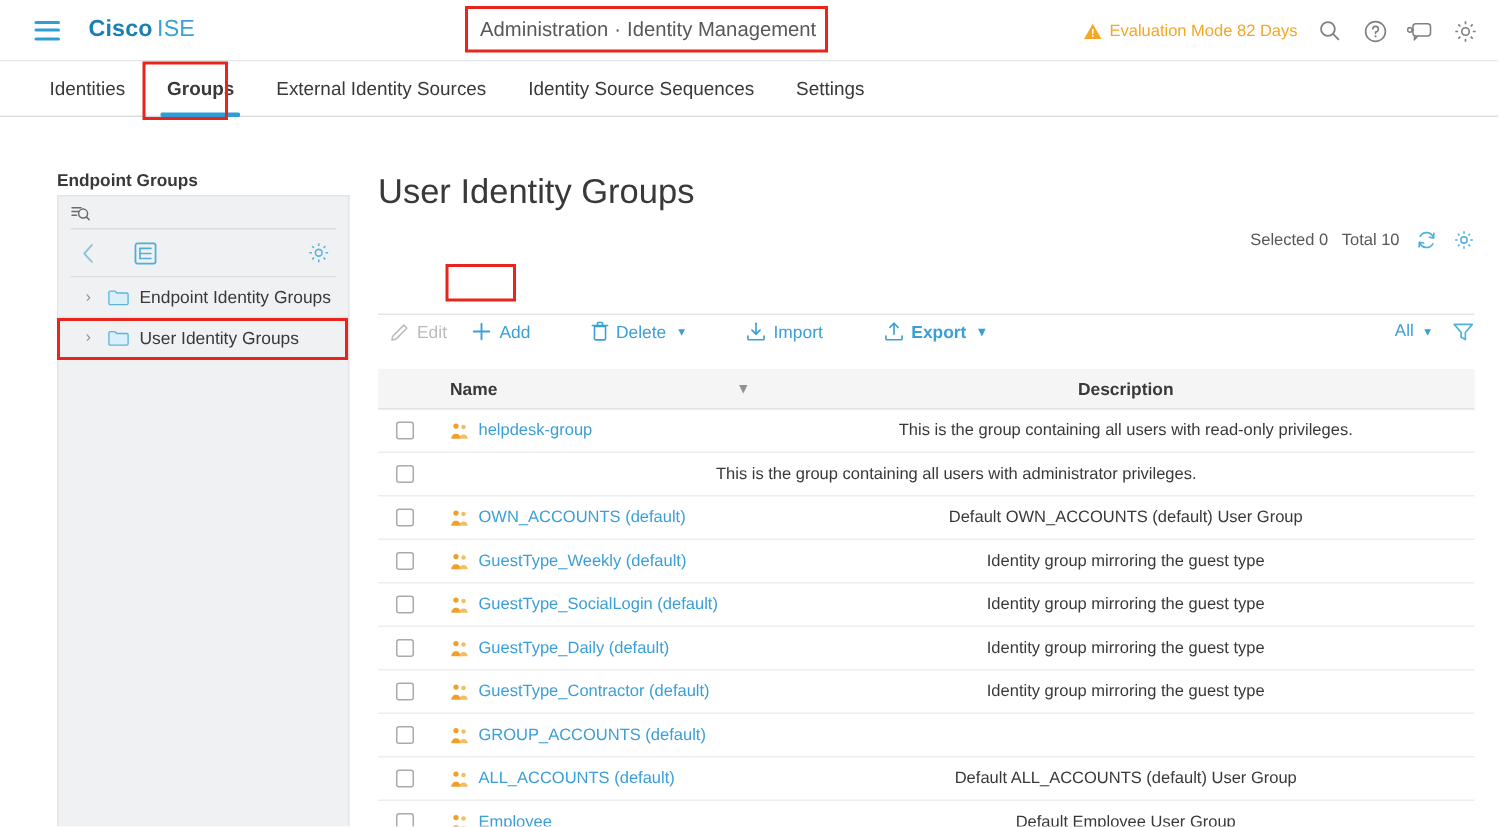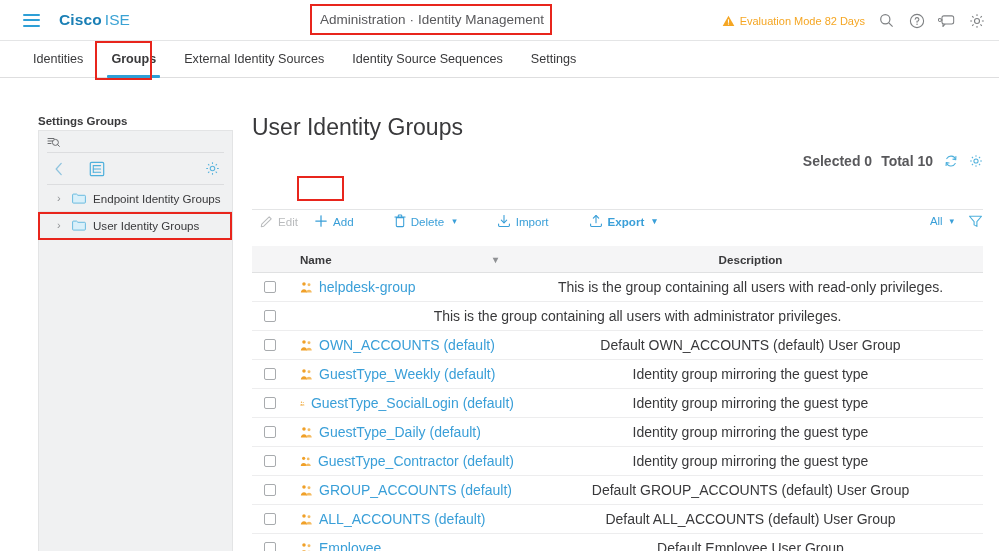--- a/index.html
+++ b/index.html
@@ -96,21 +96,21 @@
   .tree-item .chev { color:#8f9194; font-size:11px; width:8px; }
 
   
   .page-title {
     position:absolute; left:252px; top:114px;
     font-size:23px; color:#39393b; font-weight:normal; white-space:nowrap;
   }
   .count-row {
     position:absolute; right:16px; top:153px;
     display:flex; align-items:center; gap:11px;
-    font-size:14px; color:#58585b; white-space:nowrap;font-weight:bold;
+    font-size:11px; color:#58585b; white-space:nowrap;
   }
   .count-row .nums { display:flex; gap:9px; }
   .cicon { cursor:pointer; display:flex; align-items:center; }
 
   .toolbar {
     position:absolute; left:252px; top:176px; width:731px; height:26px;
     display:flex; align-items:center;margin-top:32px;
   }
   .tb-btn {
     display:flex; align-items:center; gap:5px;
@@ -137,21 +137,21 @@
   }
   .col-chk { width:36px; flex:none; display:flex; align-items:center; justify-content:center; }
   .col-name { width:226px; flex:none; position:relative; padding-left:12px; }
   .col-desc { flex:1; padding-left:4px;text-align:center; }
   .sort-caret {
     position:absolute; right:16px; top:50%; transform:translateY(-50%);
     color:#8f9194; font-size:10px; cursor:pointer;
   }
   .trow {
     display:flex; align-items:center; height:29px;
-    border-bottom:1px solid #ededee; font-size:14px;
+    border-bottom:1px solid #ededee; font-size:11px;
   }
   .chkbox {
     width:12px; height:12px; border:1px solid #a8abae; border-radius:2px;
     background:#fff; cursor:pointer;
   }
   .name-cell { display:flex; align-items:center; gap:6px; }
   .name-link { color:#3a9fd8; cursor:pointer; white-space:nowrap; }
   .desc-cell { color:#39393b; white-space:nowrap; }
 
   
@@ -237,21 +237,21 @@
       <span>External Identity Sources</span>
     </div>
     <div class="tab">
       <span>Identity Source Sequences</span>
     </div>
     <div class="tab">
       <span>Settings</span>
     </div>
   </div>
 
-  <div class="side-title">Settings Groups</div>
+  <div class="side-title">Endpoint Groups</div>
 
   <div class="sidepanel">
     <div class="side-search">
       <svg width="13" height="12" viewBox="0 0 13 12">
         <g stroke="#6a6c6f" stroke-width="1" stroke-linecap="round">
           <line x1="1" y1="2.5" x2="7" y2="2.5"></line>
           <line x1="1" y1="5" x2="5.5" y2="5"></line>
           <line x1="1" y1="7.5" x2="4" y2="7.5"></line>
         </g>
         <circle cx="8.4" cy="6.4" r="3" fill="none" stroke="#6a6c6f" stroke-width="1"></circle>
@@ -510,21 +510,20 @@
           </div>
           <div class="col-name name-cell">
             <svg width="13" height="13" viewBox="0 0 14 14">
               <circle cx="4.3" cy="3.3" r="1.9" fill="#f0a028"></circle>
               <path d="M0.9 12.4 c0-2.1 1.5-3.6 3.4-3.6 s3.4 1.5 3.4 3.6 Z" fill="#f0a028"></path>
               <circle cx="9.7" cy="4.0" r="1.6" fill="#f5bc62"></circle>
               <path d="M6.7 12.4 c0-1.8 1.3-3.1 3.0-3.1 s3.0 1.3 3.0 3.1 Z" fill="#f5bc62"></path>
             </svg>
             <span class="name-link">GROUP_ACCOUNTS (default)</span>
           </div>
-          <div class="col-desc desc-cell">Default GROUP_ACCOUNTS (default) User Group</div>
         </div>
         <div class="trow">
           <div class="col-chk">
             <span class="chkbox"></span>
           </div>
           <div class="col-name name-cell">
             <svg width="13" height="13" viewBox="0 0 14 14">
               <circle cx="4.3" cy="3.3" r="1.9" fill="#f0a028"></circle>
               <path d="M0.9 12.4 c0-2.1 1.5-3.6 3.4-3.6 s3.4 1.5 3.4 3.6 Z" fill="#f0a028"></path>
               <circle cx="9.7" cy="4.0" r="1.6" fill="#f5bc62"></circle>

